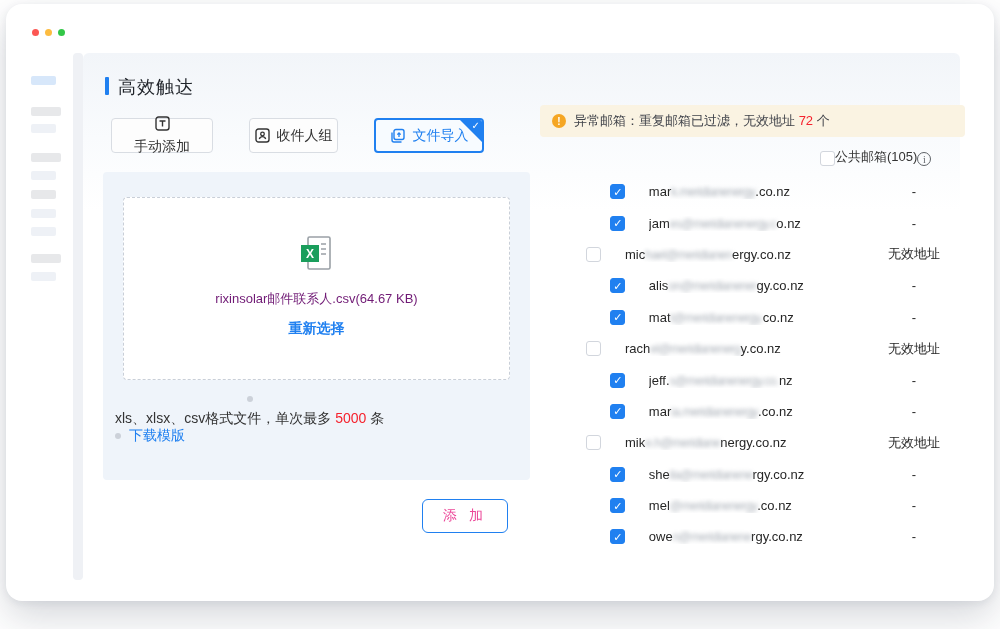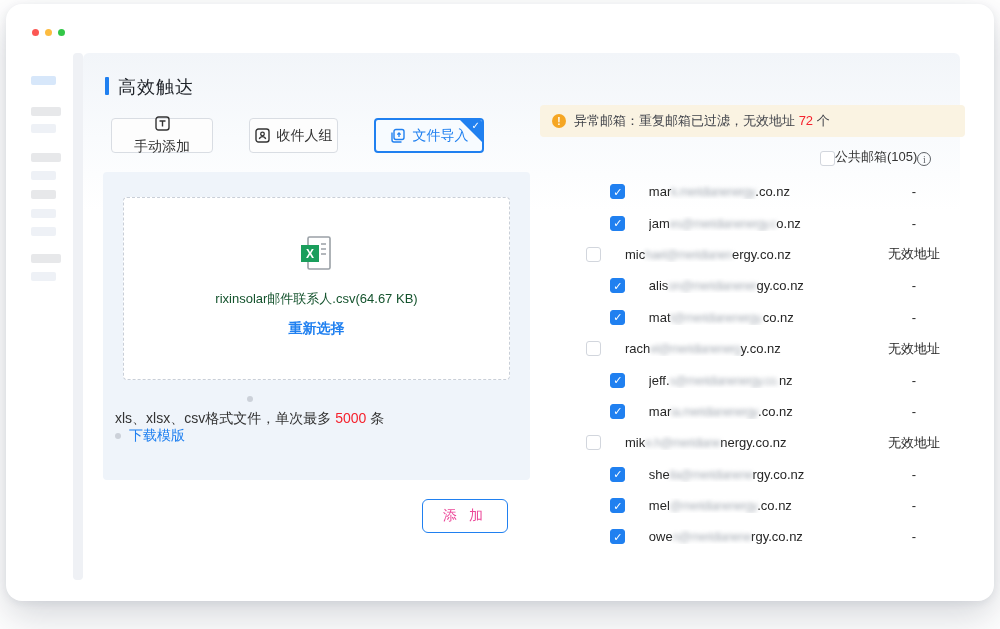--- a/index.html
+++ b/index.html
@@ -28,21 +28,21 @@
   .tab { position:absolute; top:118px; height:35px; background:#fdfdfd; border:1px solid #d9dde3; border-radius:4px; display:flex; align-items:center; justify-content:center; gap:7px; font-size:14px; color:#333; cursor:pointer; }
   .tab svg { display:block; }
   .tab.active { background:#f7fbff; border:2px solid #2080f0; color:#2080f0; overflow:hidden; }
   .ribbon { position:absolute; top:0; right:0; width:0; height:0; border-top:22px solid #2080f0; border-left:22px solid transparent; }
   .ribbon-check { position:absolute; top:0px; right:2px; color:#fff; font-size:10px; font-weight:bold; }
 
   
   .upload-panel { position:absolute; left:103px; top:172px; width:427px; height:308px; background:#eff4fa; border-radius:4px; }
   .dashed-box { position:absolute; left:20px; top:25px; width:387px; height:183px; background:#fff; border:1px dashed #c9cfd8; border-radius:4px; text-align:center; }
   .excel-wrap { margin-top:36px; display:inline-block; }
-  .file-name { margin-top:12px; font-size:13px; color:#14532d; }
+  .file-name { margin-top:12px; font-size:13px; color:#701a75; }
   .reselect { margin-top:12px; font-size:14px; color:#2080f0; font-weight:bold; cursor:pointer; display:inline-block; width:100%; }
   .hint-row { position:absolute; left:12px; font-size:14px; color:#333; display:flex; align-items:center; gap:8px; }
   .hint-dot { width:6px; height:6px; border-radius:50%; background:#ccd1d9; flex:0 0 auto; }
   .red { color:#f5222d; }
   .link-blue { color:#2080f0; cursor:pointer; }
 
   .add-btn { position:absolute; left:422px; top:499px; width:86px; height:34px; background:#fff; border:1.5px solid #2080f0; border-radius:6px; color:#ec4899; font-size:14px; letter-spacing:4px; display:flex; align-items:center; justify-content:center; cursor:pointer; }
 
   
   .alert-bar { position:absolute; left:540px; top:105px; width:425px; height:32px; background:#faf3e2; border-radius:4px; display:flex; align-items:center; padding:0 12px; gap:8px; font-size:13px; color:#40434a; }

